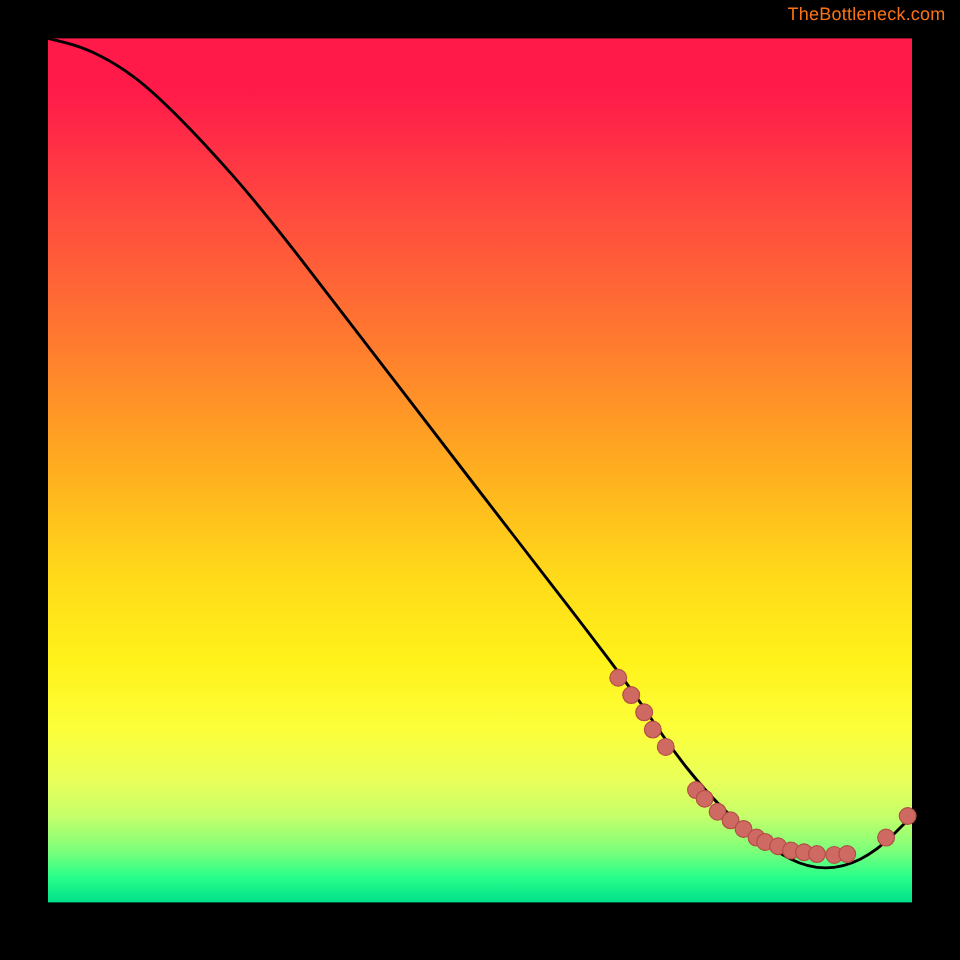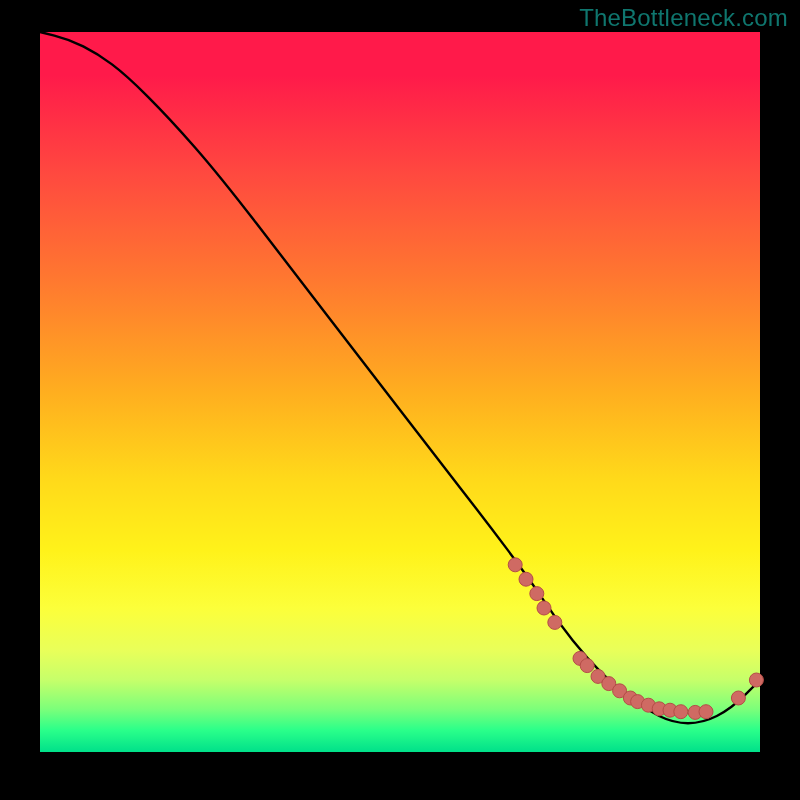--- a/index.html
+++ b/index.html
@@ -14,22 +14,22 @@
   .frame {
     position: relative;
     width: 800px;
     height: 800px;
     background: #000;
   }
   .watermark {
     position: absolute;
     top: 4px;
     right: 12px;
-    color: #0f766e;
-    font-size: 24px;
+    color: #f97316;
+    font-size: 15px;
     letter-spacing: 0.2px;
     font-weight: 400;
   }
   
   .plot {
     position: absolute;
     left: 40px;
     top: 32px;
     width: 720px;
     height: 720px;

